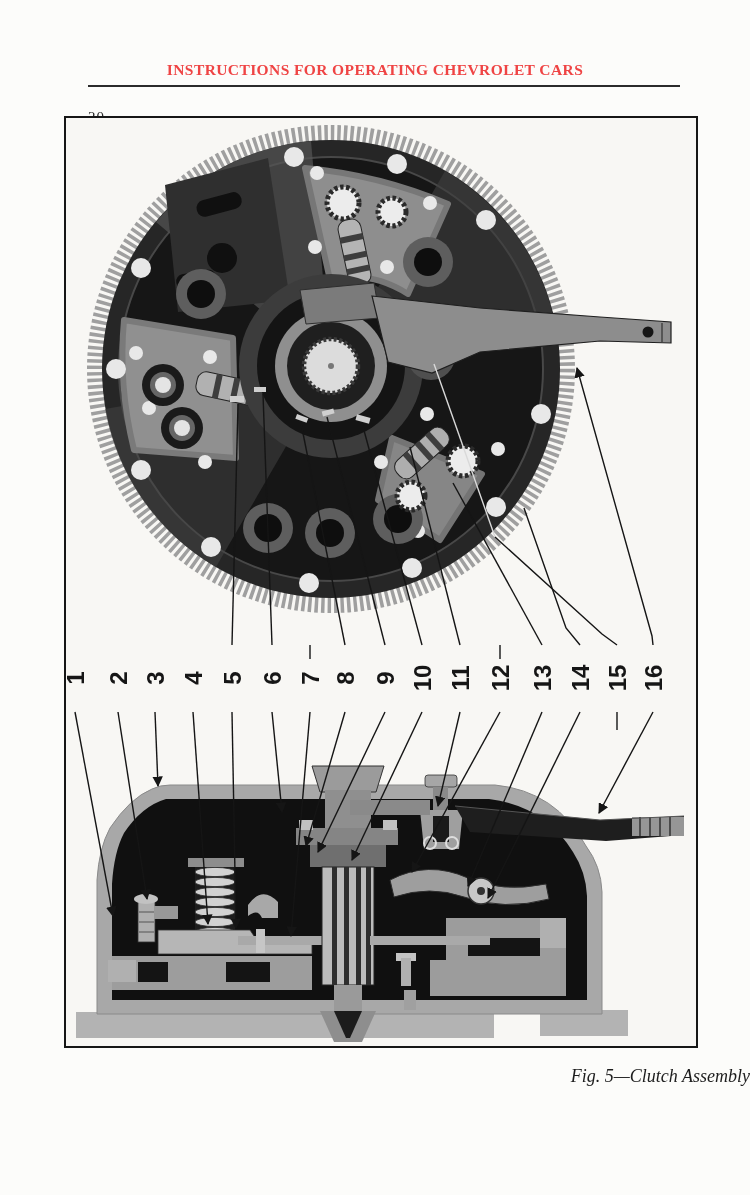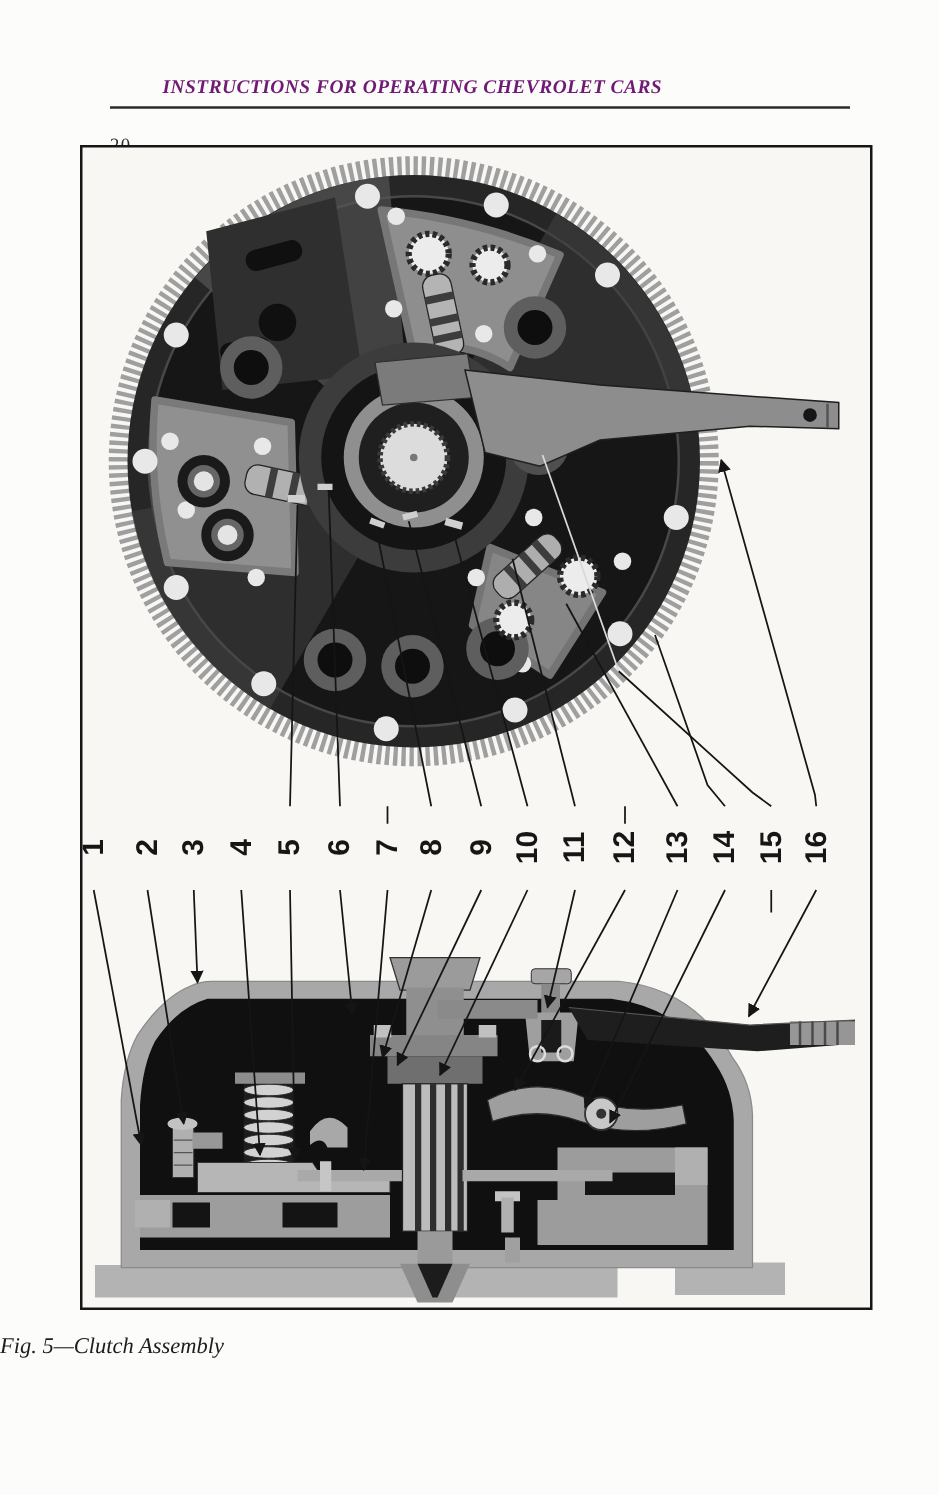--- a/index.html
+++ b/index.html
@@ -8,34 +8,34 @@
     background:#fcfcfa;color:#1c1c1c;
     font-family:"Liberation Serif",serif;
     overflow:hidden;
   }
   .pageno{
     position:absolute;left:88px;top:62px;
     font-size:15px;letter-spacing:1px;color:#2a2a2a;margin-top:47px;
   }
   .header-title{
     position:absolute;left:130px;top:61px;width:490px;
-    font-weight:bold;font-size:15.5px;
-    letter-spacing:.4px;color:#701a75;white-space:nowrap;font-style:italic;
+    text-align:center;font-weight:bold;font-size:15.5px;
+    letter-spacing:.4px;color:#ef4444;white-space:nowrap;
   }
   .header-rule{
     position:absolute;left:88px;top:85px;width:592px;height:2px;
     background:#2b2b2b;
   }
   .figure-frame{
     position:absolute;left:64px;top:116px;width:630px;height:928px;
     border:2px solid #161616;background:#f8f7f4;
   }
   .figure-frame svg{display:block;}
   .caption{
-    position:absolute;left:0;top:1066px;width:750px;text-align:left;
+    position:absolute;left:0;top:1066px;width:750px;text-align:right;
     font-style:italic;font-size:18px;color:#1d1d1d;
   }
   .ld{fill:none;stroke:#151515;stroke-width:1.4px;}
   .ldlight{fill:none;stroke:#d9d9d9;stroke-width:1.4px;}
   .num{
     font-family:"Liberation Sans",sans-serif;font-weight:700;font-size:24px;
     fill:#161616;text-anchor:middle;dominant-baseline:central;
   }
 </style>
 </head>

